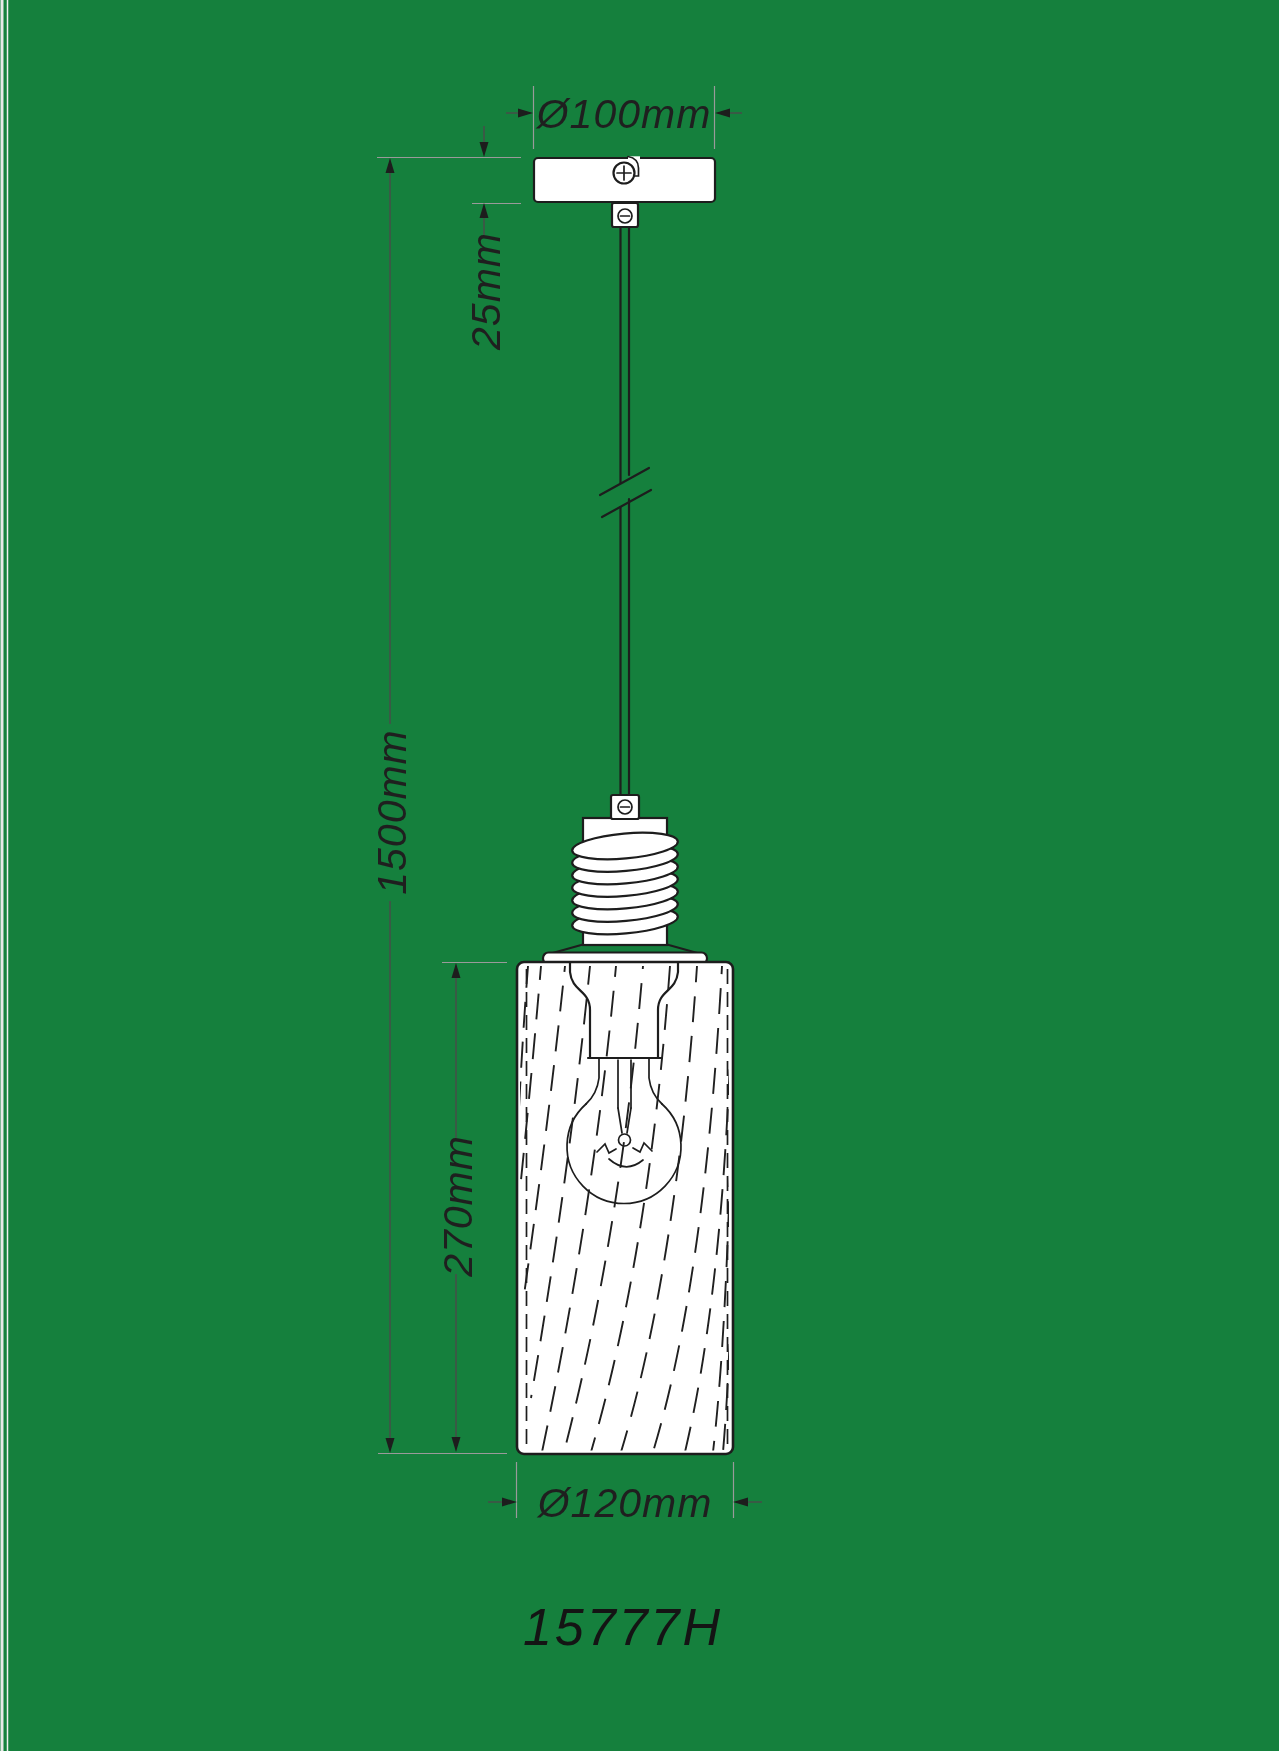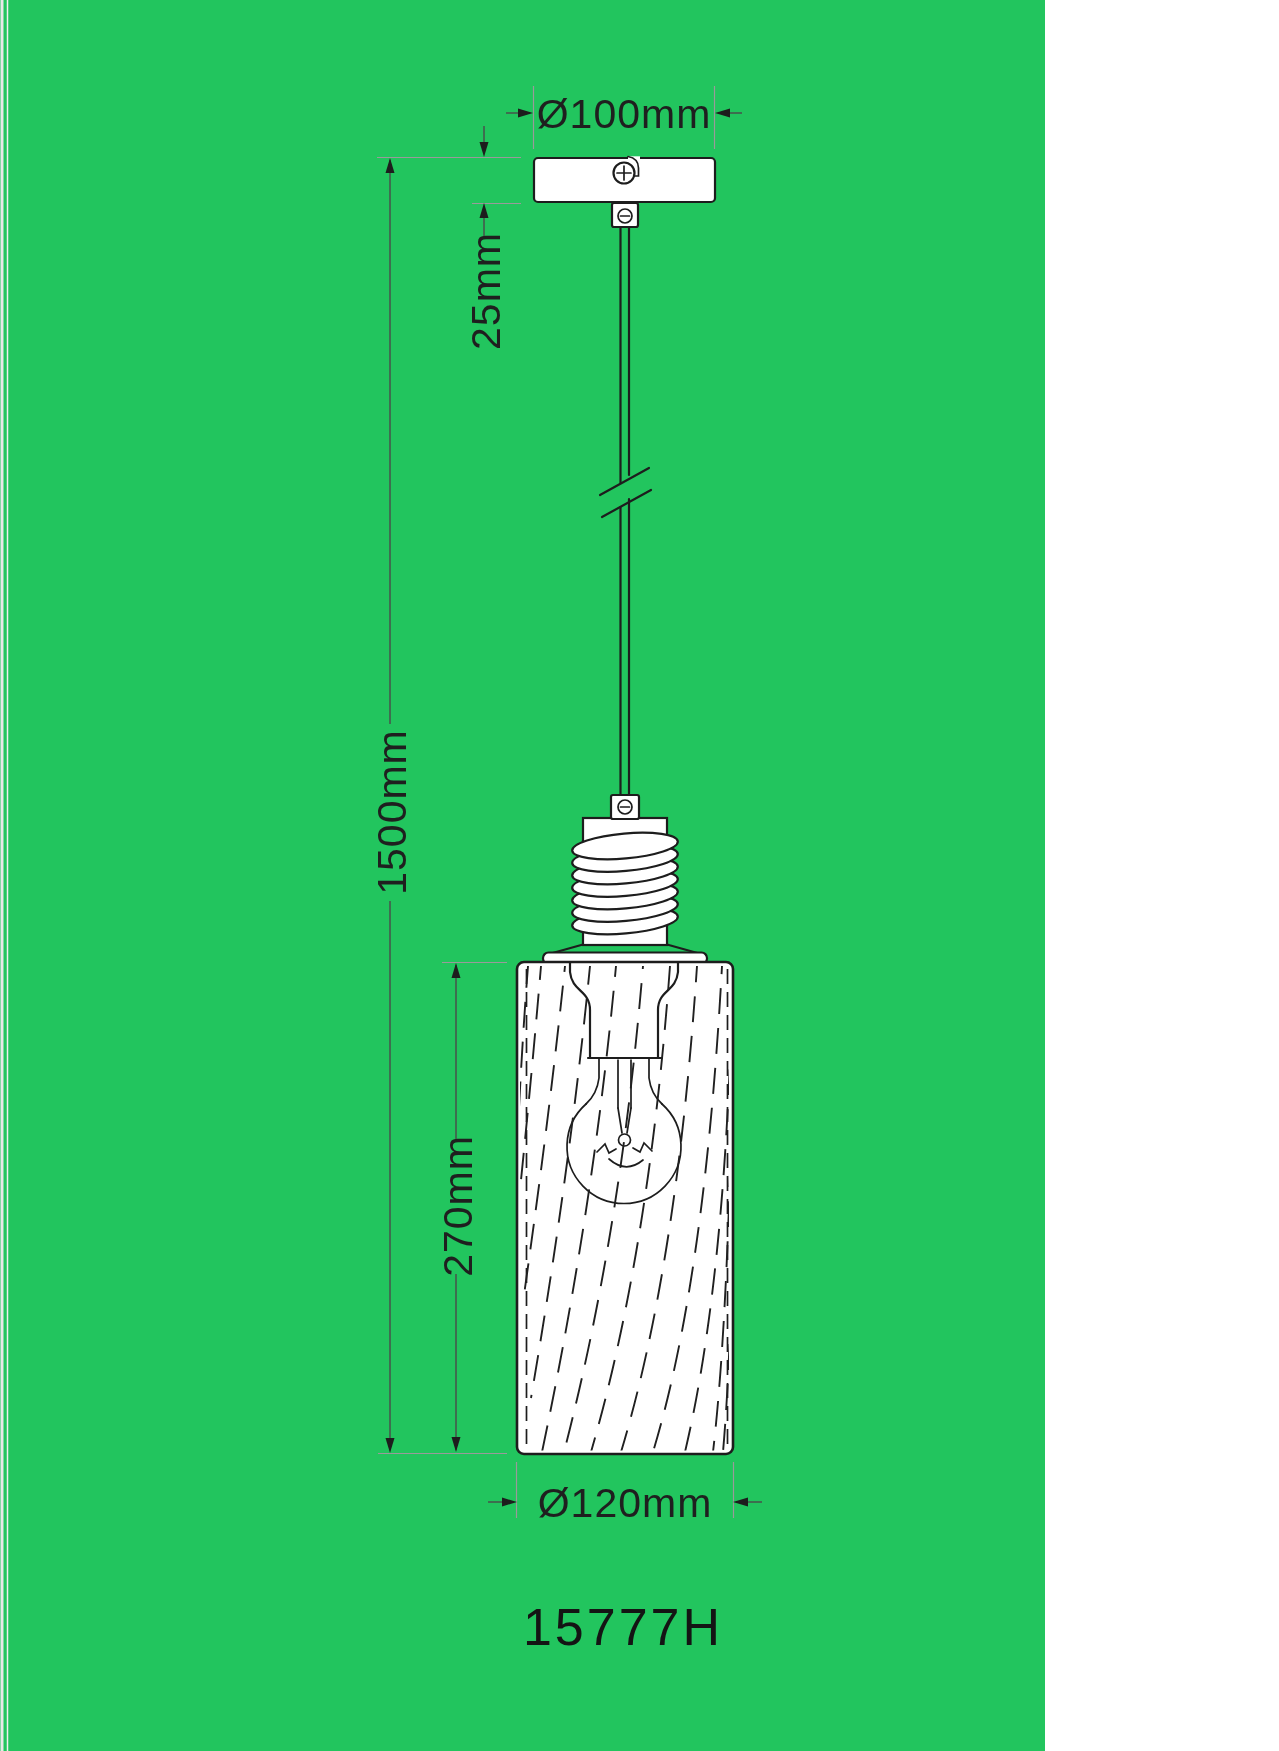--- a/index.html
+++ b/index.html
@@ -2,24 +2,25 @@
 <html><head>
 <meta charset="utf-8">
 <style>
   html, body {
     margin: 0;
     padding: 0;
     background: #ffffff;
   }
   .stage {
     position: relative;
-    width: 1045px;
+    width: 1279px;
     height: 1751px;
-    background: #22c55e;
+    background: #15803d;
     overflow: hidden;
+    font-style: italic;
   }
   svg.drawing {
     position: absolute;
     left: 0;
     top: 0;
     width: 1279px;
     height: 1751px;
     display: block;
   }
   

